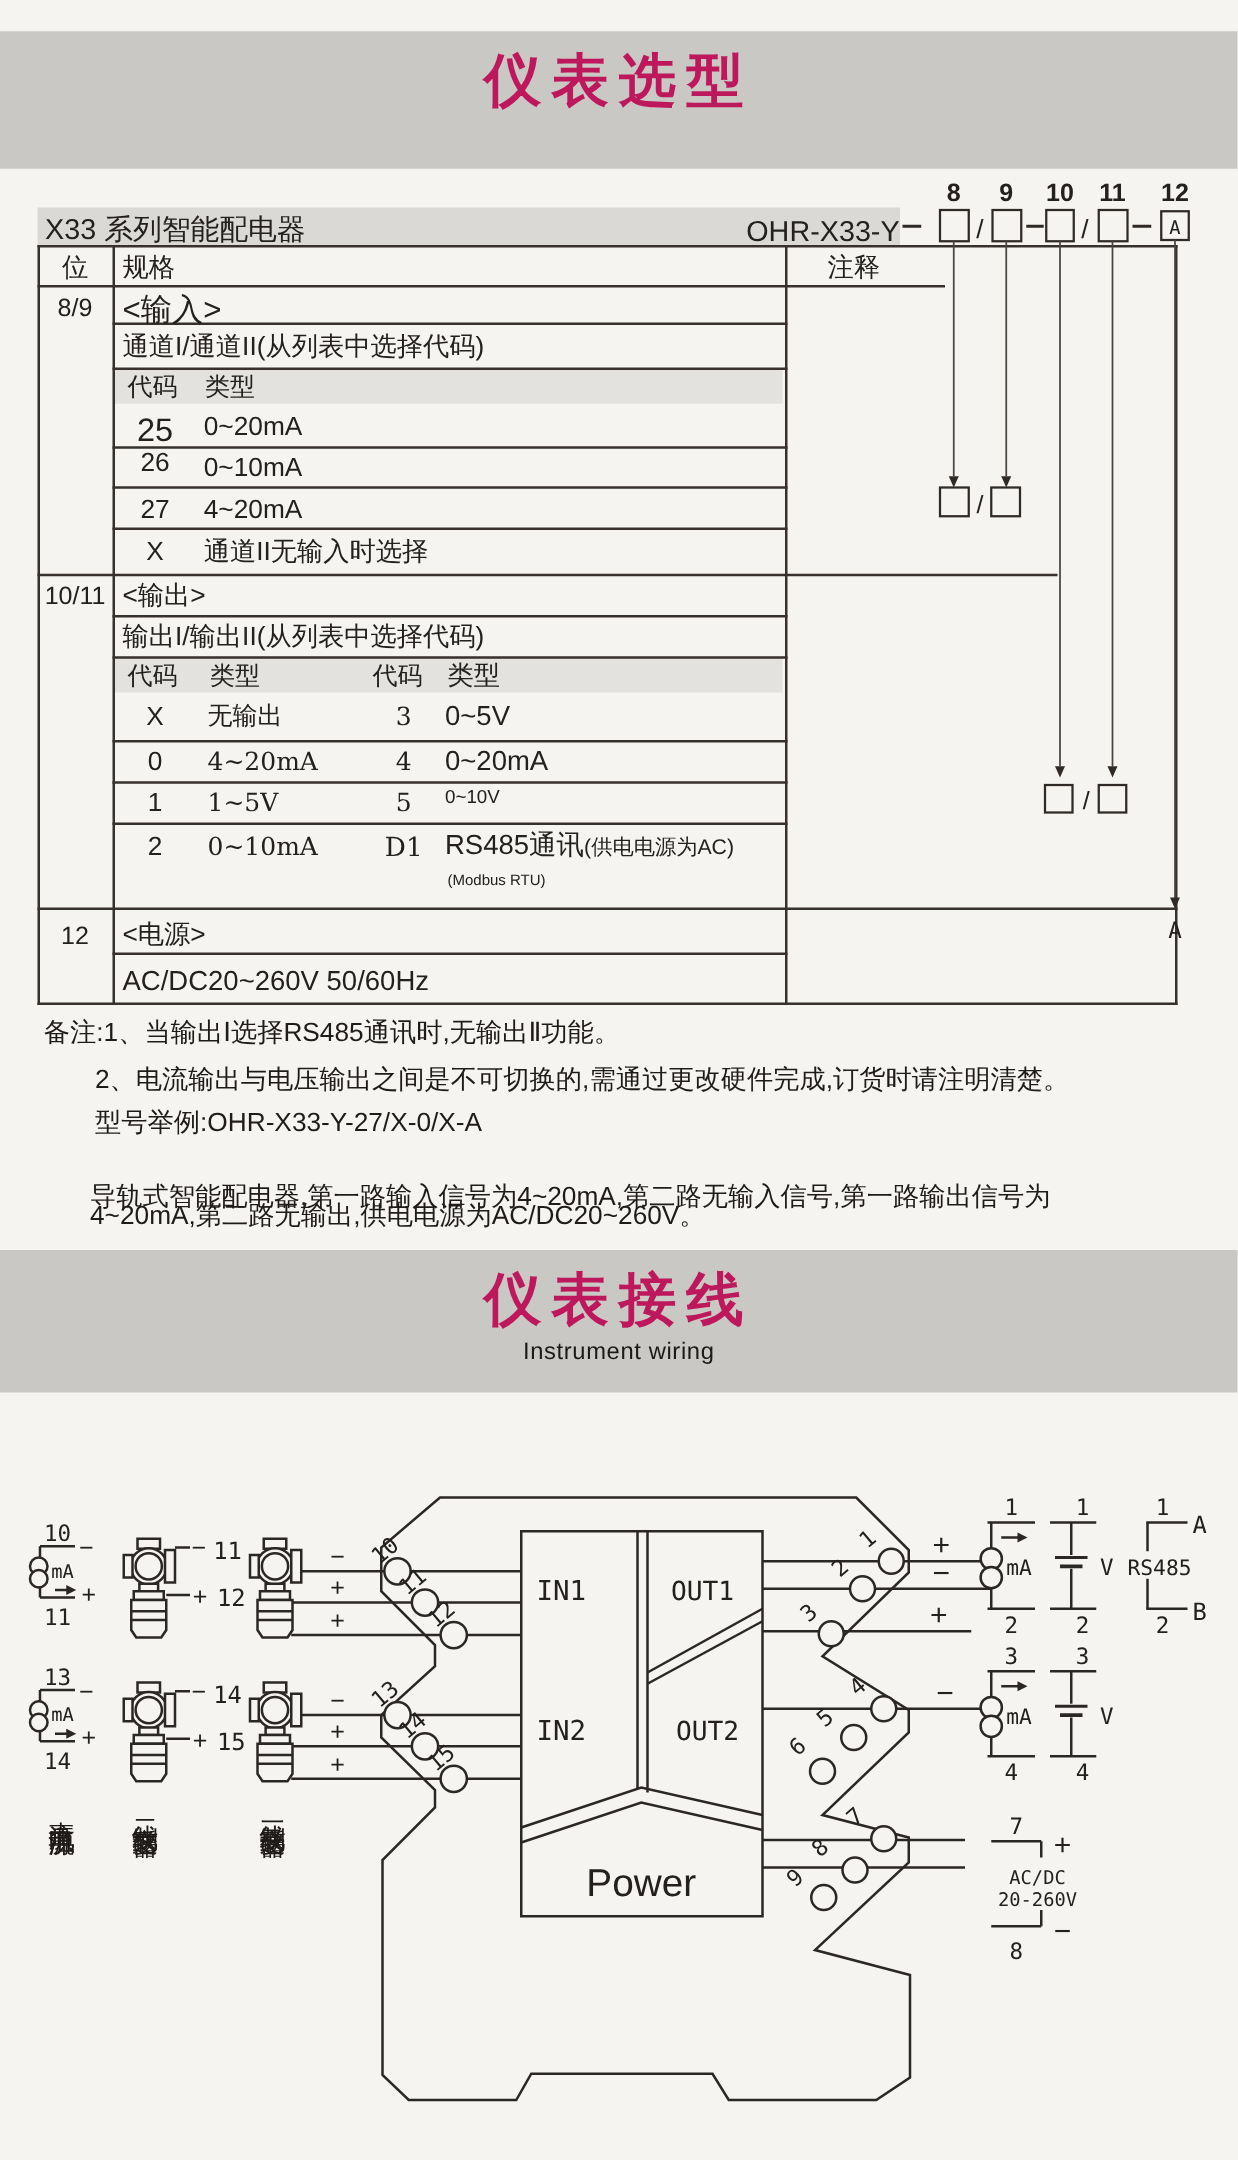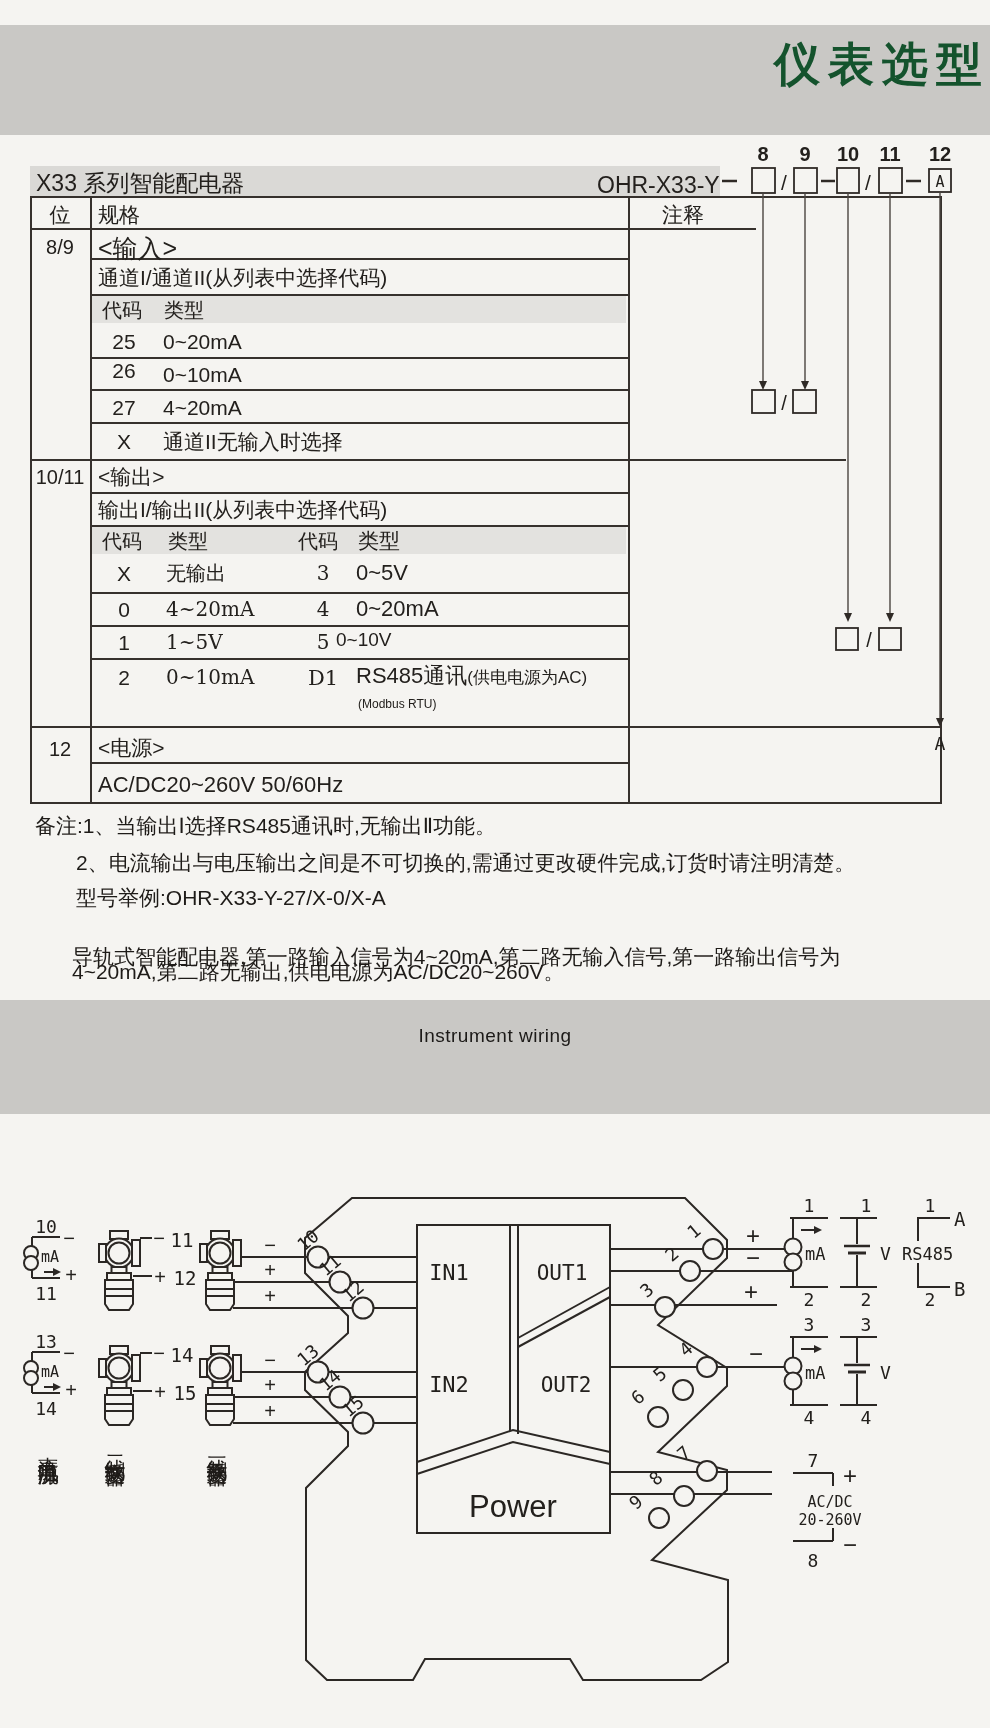--- a/index.html
+++ b/index.html
@@ -1,20 +1,20 @@
 <!DOCTYPE html>
 <html><head>
 <meta charset="utf-8">
 <style>
   html,body{margin:0;padding:0;}
   body{width:990px;height:1728px;position:relative;background:#f5f4f1;
        font-family:"Liberation Sans",sans-serif;color:#262220;overflow:hidden;}
   .abs{position:absolute;}
   .banner{left:0;width:990px;background:#c9c8c5;text-align:center;}
-  .banner-title{font-size:46px;font-weight:bold;letter-spacing:8px;color:#14532d;line-height:1;text-align:right;}
+  .banner-title{font-size:46px;font-weight:bold;letter-spacing:8px;color:#be185d;line-height:1;}
   .banner-sub{font-size:19px;color:#1c1a18;line-height:1;margin-top:10px;letter-spacing:0.5px;}
   .ln{position:absolute;background:#36312d;}
   .cell{position:absolute;font-size:20px;line-height:1.15;white-space:nowrap;color:#23201d;}
   .ctr{text-align:center;}
   .serif{font-family:"DejaVu Serif","Liberation Serif",serif;}
   .strip{position:absolute;background:#dad9d6;}
   .substrip{position:absolute;background:#e3e2df;}
   .note{position:absolute;font-size:21px;white-space:nowrap;color:#1e1b18;}
   .vcap{position:absolute;writing-mode:vertical-rl;text-orientation:upright;
         font-size:21px;letter-spacing:2px;color:#1e1b18;}
@@ -59,21 +59,21 @@
 <div class="cell ctr" style="left:30px;width:60px;top:203px;font-size:21px;">位</div>
 <div class="cell" style="left:98px;top:203px;font-size:21px;">规格</div>
 <div class="cell" style="left:662px;top:203px;font-size:21px;">注释</div>
 
 <div class="cell ctr" style="left:30px;width:60px;top:236px;">8/9</div>
 <div class="cell" style="left:98px;top:234px;font-size:25px;">&lt;输入&gt;</div>
 <div class="cell" style="left:98px;top:266px;font-size:21px;">通道I/通道II(从列表中选择代码)</div>
 <div class="cell" style="left:102px;top:299px;">代码</div>
 <div class="cell" style="left:164px;top:299px;">类型</div>
 
-<div class="cell ctr" style="left:100px;width:48px;top:330px;font-size:21px;">25</div>
+<div class="cell ctr" style="left:100px;width:48px;top:330px;font-size:26px;">25</div>
 <div class="cell" style="left:163px;top:330px;font-size:21px;">0~20mA</div>
 <div class="cell ctr" style="left:100px;width:48px;top:359px;font-size:21px;">26</div>
 <div class="cell" style="left:163px;top:363px;font-size:21px;">0~10mA</div>
 <div class="cell ctr" style="left:100px;width:48px;top:396px;font-size:21px;">27</div>
 <div class="cell" style="left:163px;top:396px;font-size:21px;">4~20mA</div>
 <div class="cell ctr" style="left:100px;width:48px;top:430px;font-size:21px;">X</div>
 <div class="cell" style="left:163px;top:430px;font-size:21px;">通道II无输入时选择</div>
 
 <div class="cell ctr" style="left:30px;width:60px;top:466px;">10/11</div>
 <div class="cell" style="left:98px;top:465px;font-size:21px;">&lt;输出&gt;</div>
@@ -90,21 +90,21 @@
 <div class="cell ctr" style="left:100px;width:48px;top:631px;font-size:21px;">1</div>
 <div class="cell serif" style="left:166px;top:631px;">1~5V</div>
 <div class="cell ctr" style="left:100px;width:48px;top:666px;font-size:21px;">2</div>
 <div class="cell serif" style="left:166px;top:666px;">0~10mA</div>
 
 <div class="cell ctr serif" style="left:298px;width:50px;top:562px;">3</div>
 <div class="cell" style="left:356px;top:560px;font-size:22px;">0~5V</div>
 <div class="cell ctr serif" style="left:298px;width:50px;top:598px;">4</div>
 <div class="cell" style="left:356px;top:596px;font-size:22px;">0~20mA</div>
 <div class="cell ctr serif" style="left:298px;width:50px;top:631px;">5</div>
-<div class="cell" style="left:336px;top:629px;font-size:19px;">0~10V</div>
+<div class="cell" style="left:356px;top:629px;font-size:15px;">0~10V</div>
 
 <div class="cell ctr serif" style="left:298px;width:50px;top:666px;font-size:21px;">D1</div>
 <div class="cell" style="left:356px;top:663px;font-size:22px;">
   <span>RS485通讯</span><span style="font-size:17px;">(供电电源为AC)</span>
 </div>
 <div class="cell" style="left:358px;top:698px;font-size:12px;">(Modbus RTU)</div>
 
 <div class="cell ctr" style="left:30px;width:60px;top:738px;">12</div>
 <div class="cell" style="left:98px;top:736px;font-size:21px;">&lt;电源&gt;</div>
 <div class="cell" style="left:98px;top:772px;font-size:22px;">AC/DC20~260V 50/60Hz</div>
@@ -159,20 +159,21 @@
   <text x="940" y="750" text-anchor="middle" font-size="18" class="mono">A</text>
 </svg>
 
 <div class="note" style="left:35px;top:812px;">备注:1、当输出Ⅰ选择RS485通讯时,无输出Ⅱ功能。</div>
 <div class="note" style="left:76px;top:849px;">2、电流输出与电压输出之间是不可切换的,需通过更改硬件完成,订货时请注明清楚。</div>
 <div class="note" style="left:76px;top:884px;">型号举例:OHR-X33-Y-27/X-0/X-A</div>
 <div class="note" style="left:72px;top:923px;margin-top:20px;">导轨式智能配电器,第一路输入信号为4~20mA,第二路无输入信号,第一路输出信号为</div>
 <div class="note" style="left:72px;top:958px;">4~20mA,第二路无输出,供电电源为AC/DC20~260V。</div>
 
 <div class="abs banner" style="top:1000px;height:114px;padding-top:16px;box-sizing:border-box;">
+  <div class="banner-title">仪表接线</div>
   <div class="banner-sub">Instrument wiring</div>
 </div>
 
 <svg class="abs" style="left:0;top:1088px;" width="990" height="640" viewBox="0 1088 990 640">
   <defs>
     <g id="xmtr" stroke="#2b2724" stroke-width="2" fill="#f5f4f1">
       <rect x="-9" y="-22" width="18" height="8"></rect>
       <circle cx="0" cy="0" r="14.5"></circle>
       <circle cx="0" cy="0" r="10.5"></circle>
       <rect x="13" y="-13" width="8" height="26"></rect>

